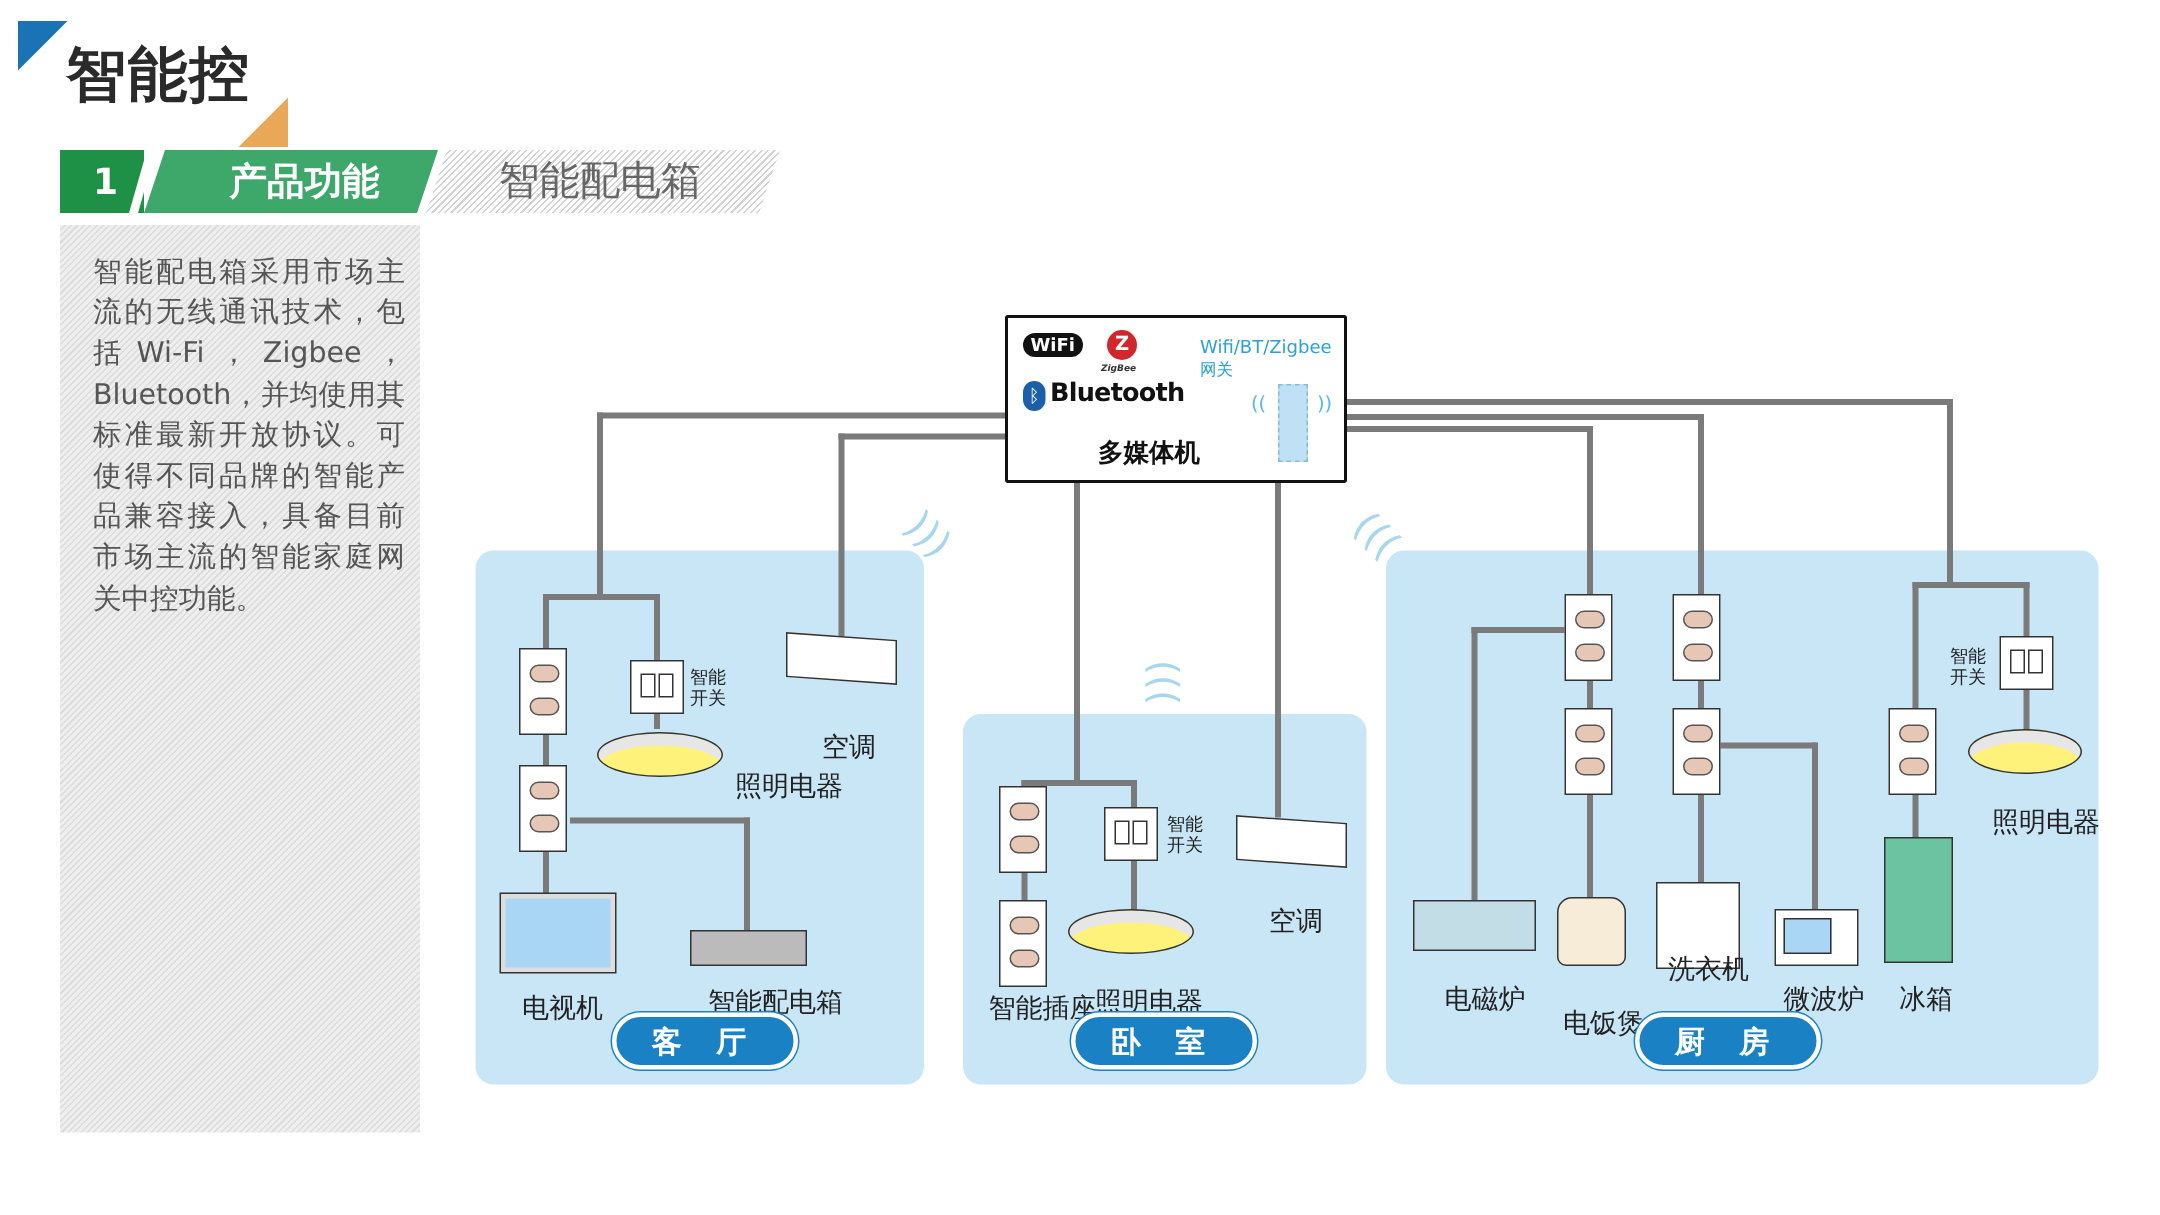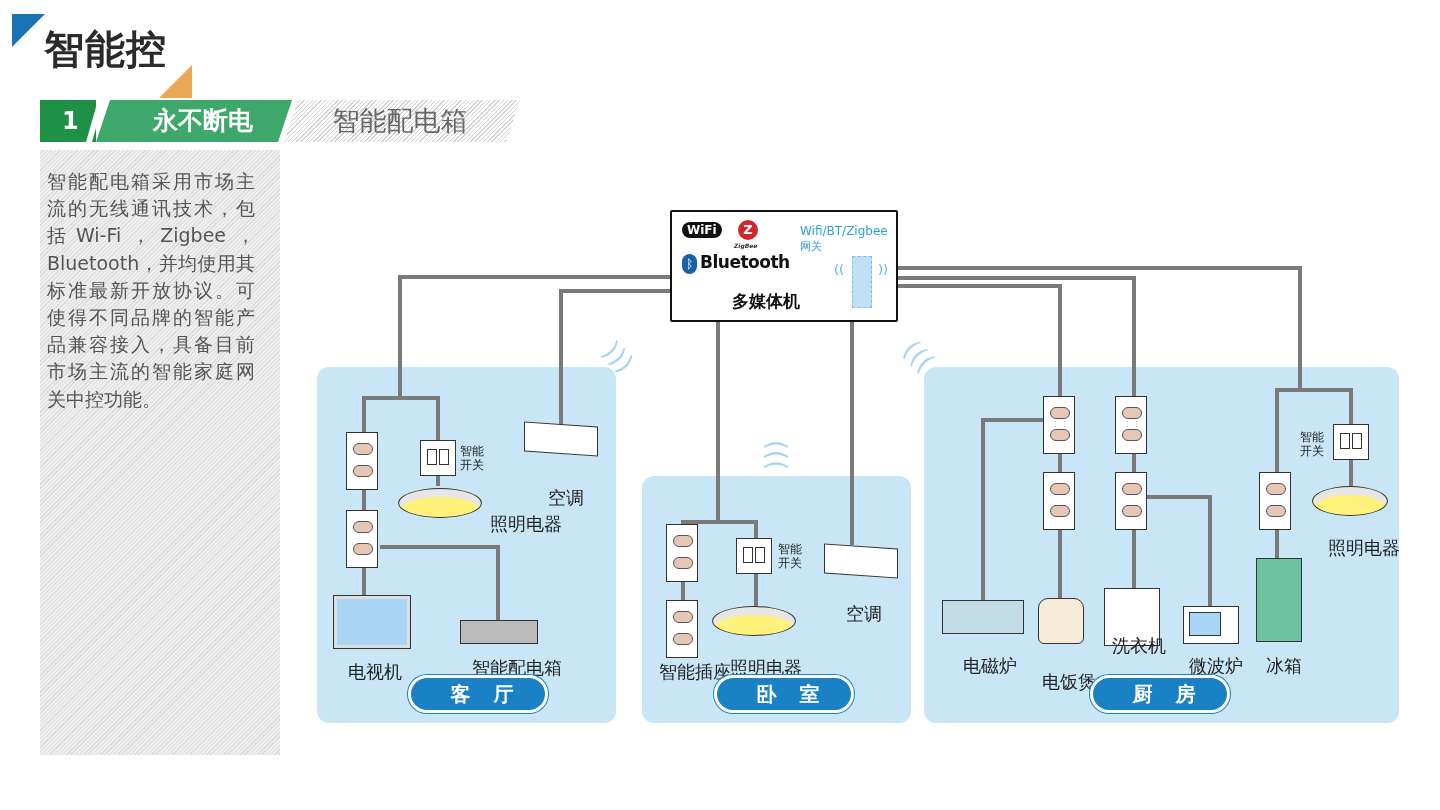--- a/index.html
+++ b/index.html
@@ -9,24 +9,24 @@
   .title{left:44px;top:22px;font-size:40px;font-weight:bold;color:#2a2a2a;letter-spacing:1px;}
   .corner-orange{left:159px;top:65px;width:0;height:0;border-bottom:33px solid #e9a857;border-left:33px solid transparent;}
   .band-num{left:40px;top:100px;width:56px;height:42px;background:#1f9146;color:#fff;font-weight:bold;font-size:24px;line-height:42px;text-indent:22px;}
   .band-green{left:96px;top:100px;width:196px;height:42px;background:#3ea86a;clip-path:polygon(14px 0,100% 0,calc(100% - 14px) 100%,0 100%);}
   .band-slash{left:86px;top:100px;width:20px;height:42px;background:#fff;clip-path:polygon(12px 0,18px 0,6px 100%,0 100%);}
   .band-label{left:128px;top:100px;width:150px;height:42px;line-height:42px;color:#fff;font-weight:bold;font-size:25px;text-align:center;}
   .band-hatch{left:284px;top:100px;width:236px;height:42px;clip-path:polygon(14px 0,100% 0,calc(100% - 14px) 100%,0 100%);
     background:repeating-linear-gradient(135deg,#fff 0 2px,#d3d3d3 2px 3px);}
   .band-hatch-label{left:300px;top:100px;width:200px;height:42px;line-height:42px;color:#666;font-size:27px;text-align:center;}
   .side{left:40px;top:150px;width:240px;height:605px;background:repeating-linear-gradient(135deg,#eeeeee 0 2px,#dcdcdc 2px 3px);}
-  .side-text{left:47px;top:168px;width:208px;font-size:19px;line-height:27.2px;color:#555;text-align:justify;}
+  .side-text{left:62px;top:168px;width:208px;font-size:19px;line-height:27.2px;color:#555;text-align:justify;}
   .side-text p{margin:0;}
   .room{background:#c9e6f6;border-radius:12px;}
-  .pill{background:#1a82c4;color:#fff;font-weight:bold;font-size:20px;text-align:center;border-radius:20px;border:3px solid #fff;box-shadow:0 0 0 1px #1a82c4;letter-spacing:8px;padding-left:16px;}
+  .pill{background:#1a82c4;color:#fff;font-weight:bold;font-size:20px;text-align:center;border-radius:20px;border:3px solid #fff;box-shadow:0 0 0 1px #1a82c4;letter-spacing:8px;}
   .wire{position:absolute;background:#7a7a7a;}
   .socket{position:absolute;width:32px;height:58px;background:#fff;border:1.5px solid #333;box-sizing:border-box;}
   .socket i{position:absolute;left:6px;width:18px;height:10px;border-radius:6px;background:#e6c7b5;border:1px solid #555;}
   .switch{position:absolute;width:36px;height:36px;background:#fff;border:1.5px solid #333;box-sizing:border-box;}
   .switch i{position:absolute;top:8px;width:10px;height:16px;border:1.5px solid #333;box-sizing:border-box;}
   .lamp{position:absolute;width:84px;height:30px;border-radius:50%;background:#fff27a;border:1.5px solid #333;box-sizing:border-box;box-shadow:inset 0 8px 0 #e6e6e6;}
   .ac{position:absolute;width:74px;height:30px;background:#fff;border:1.5px solid #333;box-sizing:border-box;transform:skewY(4deg);}
   .lbl{position:absolute;font-size:18px;color:#222;white-space:nowrap;}
   .lbl2{position:absolute;font-size:12px;color:#222;line-height:14px;}
   .wifi-arc{position:absolute;color:#a9d6ef;font-size:26px;}
@@ -35,21 +35,21 @@
 </head>
 <body>
 
 <div class="abs corner-blue"></div>
 <div class="abs title">智能控</div>
 <div class="abs corner-orange"></div>
 
 <div class="abs band-num">1</div>
 <div class="abs band-green"></div>
 <div class="abs band-slash"></div>
-<div class="abs band-label">永不断电</div>
+<div class="abs band-label">产品功能</div>
 <div class="abs band-hatch"></div>
 <div class="abs band-hatch-label">智能配电箱</div>
 
 <div class="abs side"></div>
 <div class="abs side-text">
   <p>智能配电箱采用市场主流的无线通讯技术，包括Wi-Fi，Zigbee，Bluetooth，并均使用其标准最新开放协议。可使得不同品牌的智能产品兼容接入，具备目前市场主流的智能家庭网关中控功能。</p>
 </div>
 
 <div class="abs room" style="left:317px;top:367px;width:299px;height:356px;"></div>
 <div class="abs room" style="left:642px;top:476px;width:269px;height:247px;"></div>

